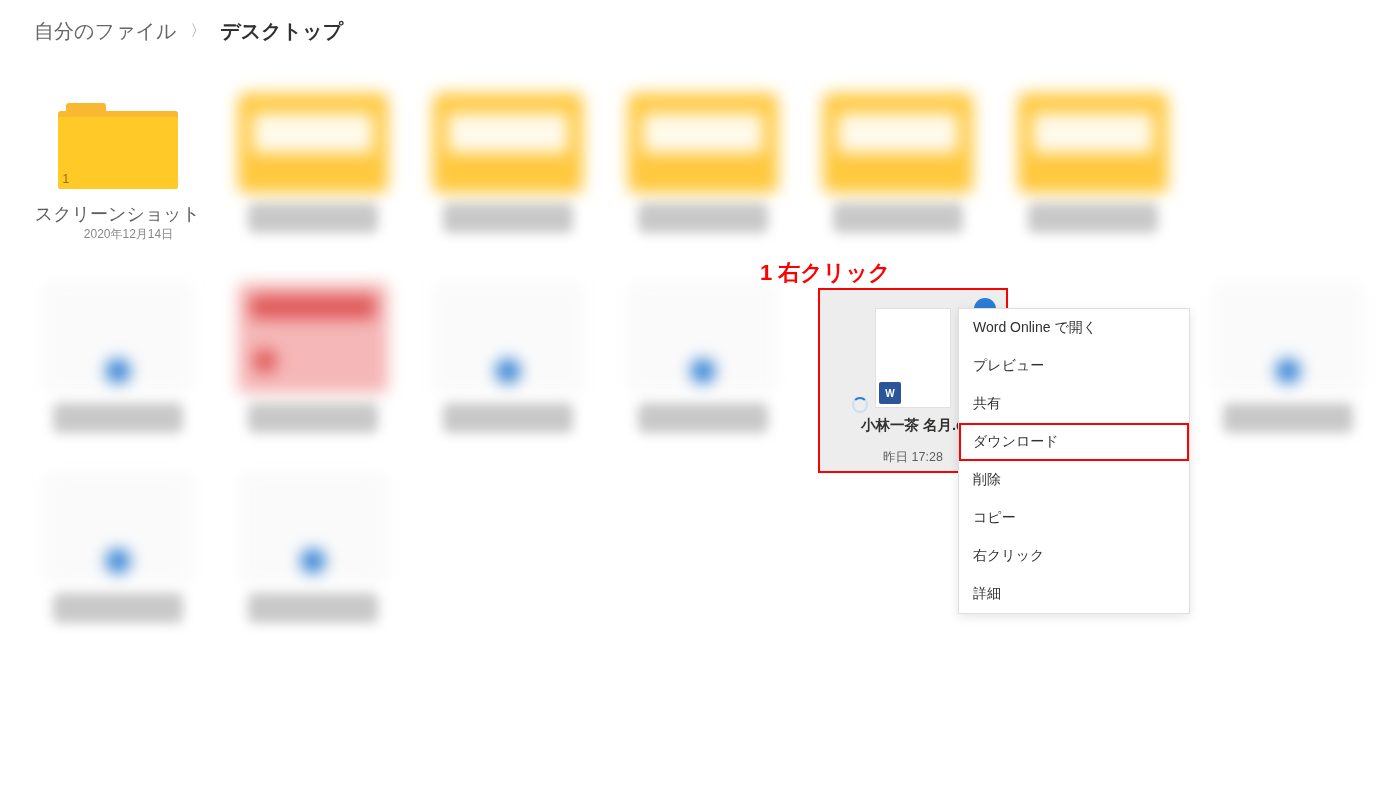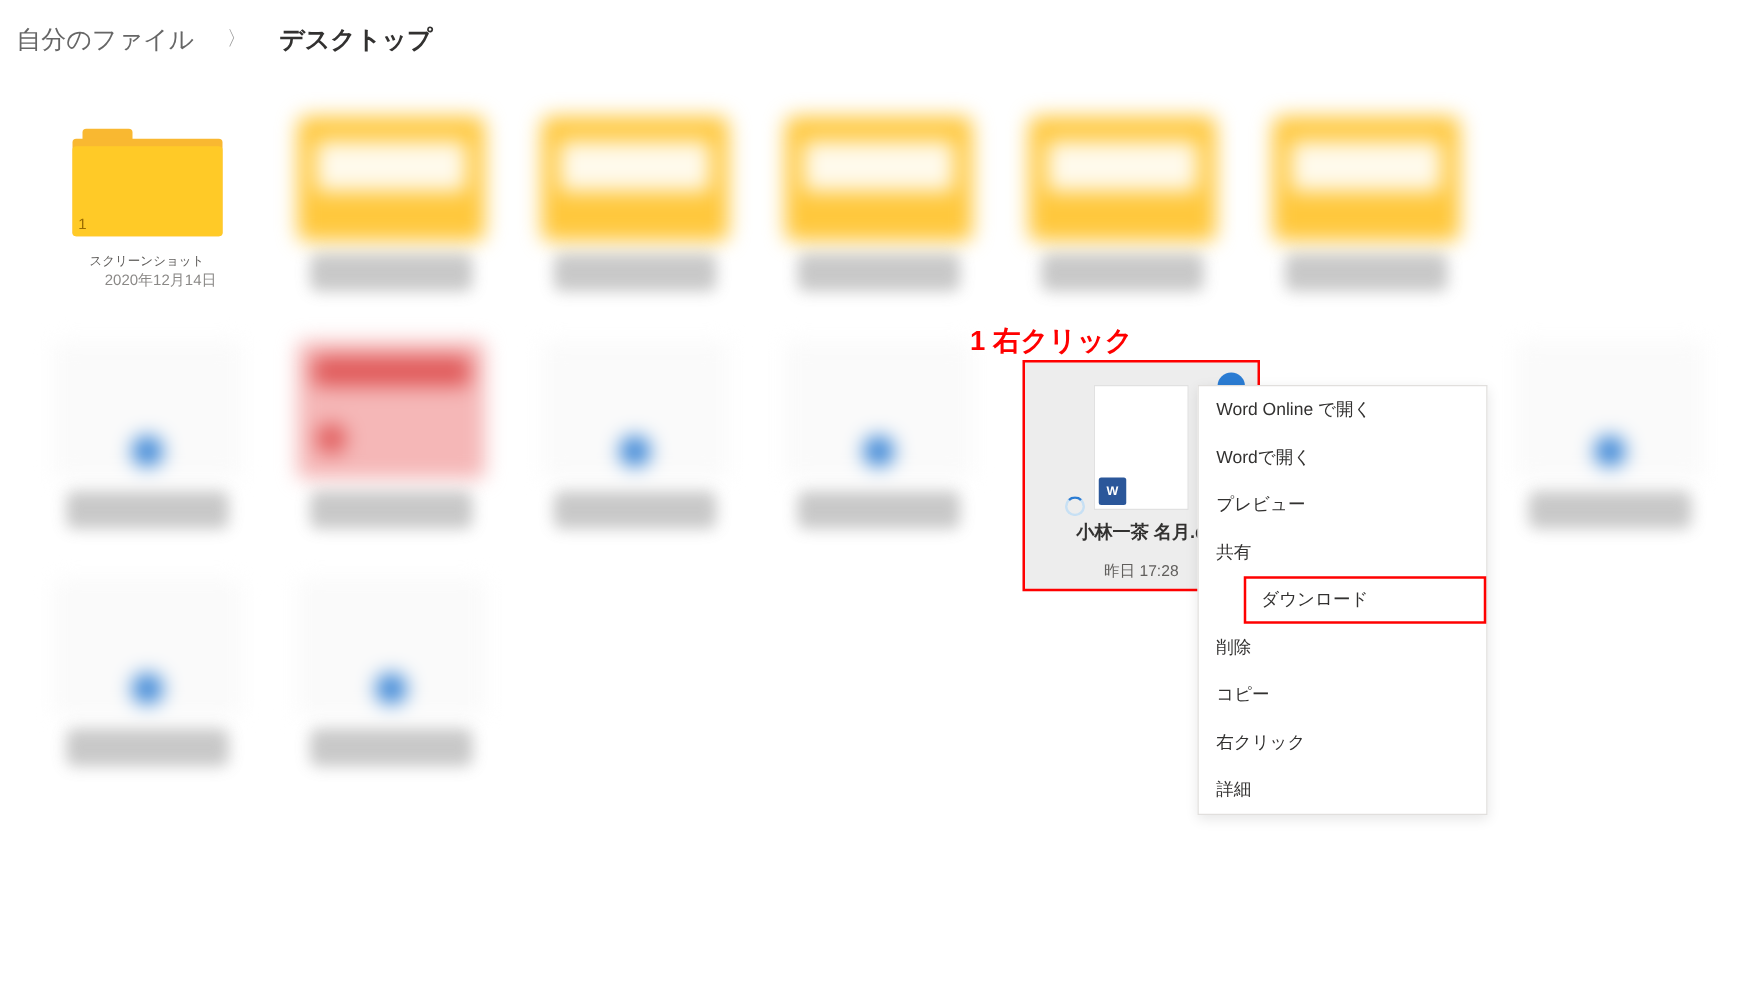--- a/index.html
+++ b/index.html
@@ -11,22 +11,22 @@
     body {
       width: 1390px;
       height: 800px;
       background: #ffffff;
       overflow: hidden;
       position: relative;
     }
     .breadcrumb {
       display: flex;
       align-items: center;
-      padding: 18px 13px;
-      gap: 26px;
+      padding: 18px 34px;
+      gap: 14px;
       font-size: 20px;
       color: #555;
     }
     .breadcrumb .root {
       color: #666;
     }
     .breadcrumb .chev {
       color: #999;
       font-size: 16px;
     }
@@ -106,21 +106,21 @@
       content: '';
       position: absolute;
       top: 20px;
       left: 15px;
       right: 15px;
       height: 40px;
       background: rgba(255, 255, 255, 0.9);
       border-radius: 4px;
     }
     .item-name {
-      font-size: 10px;
+      font-size: 18px;
       color: #605e5c;
       text-align: center;
       line-height: 1.3;
     }
     .item-date {
       font-size: 12px;
       color: #8a8886;
       text-align: center;
       margin-left: 22px;
     }
@@ -231,21 +231,21 @@
       font-weight: 600;
     }
     .sel-date {
       font-size: 12.5px;
       color: #605e5c;
       margin-top: 14px;
     }
     
     .annot-1 {
       position: absolute;
-      left: 776px;
+      left: 760px;
       top: 258px;
       color: #ff0000;
       font-size: 22px;
       font-weight: 700;
     }
     .annot-2 {
       position: absolute;
       left: 1156px;
       top: 438px;
       color: #ff0000;
@@ -264,21 +264,20 @@
     }
     .menu-item {
       padding: 10px 14px;
       font-size: 14px;
       color: #323130;
       cursor: pointer;
     }
     .menu-item.highlighted {
       outline: 2px solid #ff0000;
       outline-offset: -2px;
-      margin-left: 36px;
     }
   </style>
 </head>
 <body>
 
 <div class="breadcrumb">
   <span class="root">自分のファイル</span>
   <span class="chev">〉</span>
   <span class="current">デスクトップ</span>
 </div>
@@ -377,21 +376,20 @@
     <div class="word-icon">W</div>
   </div>
   <div class="sel-name">小林一茶 名月.d</div>
   <div class="sel-date">昨日 17:28</div>
 </div>
 
 <div class="annot-2">2</div>
 
 <div class="context-menu">
   <div class="menu-item">Word Online で開く</div>
-  <div class="menu-item">Wordで開く</div>
   <div class="menu-item">プレビュー</div>
   <div class="menu-item">共有</div>
   <div class="menu-item highlighted">ダウンロード</div>
   <div class="menu-item">削除</div>
   <div class="menu-item">コピー</div>
   <div class="menu-item">右クリック</div>
   <div class="menu-item">詳細</div>
 </div>
 
 </body></html>

